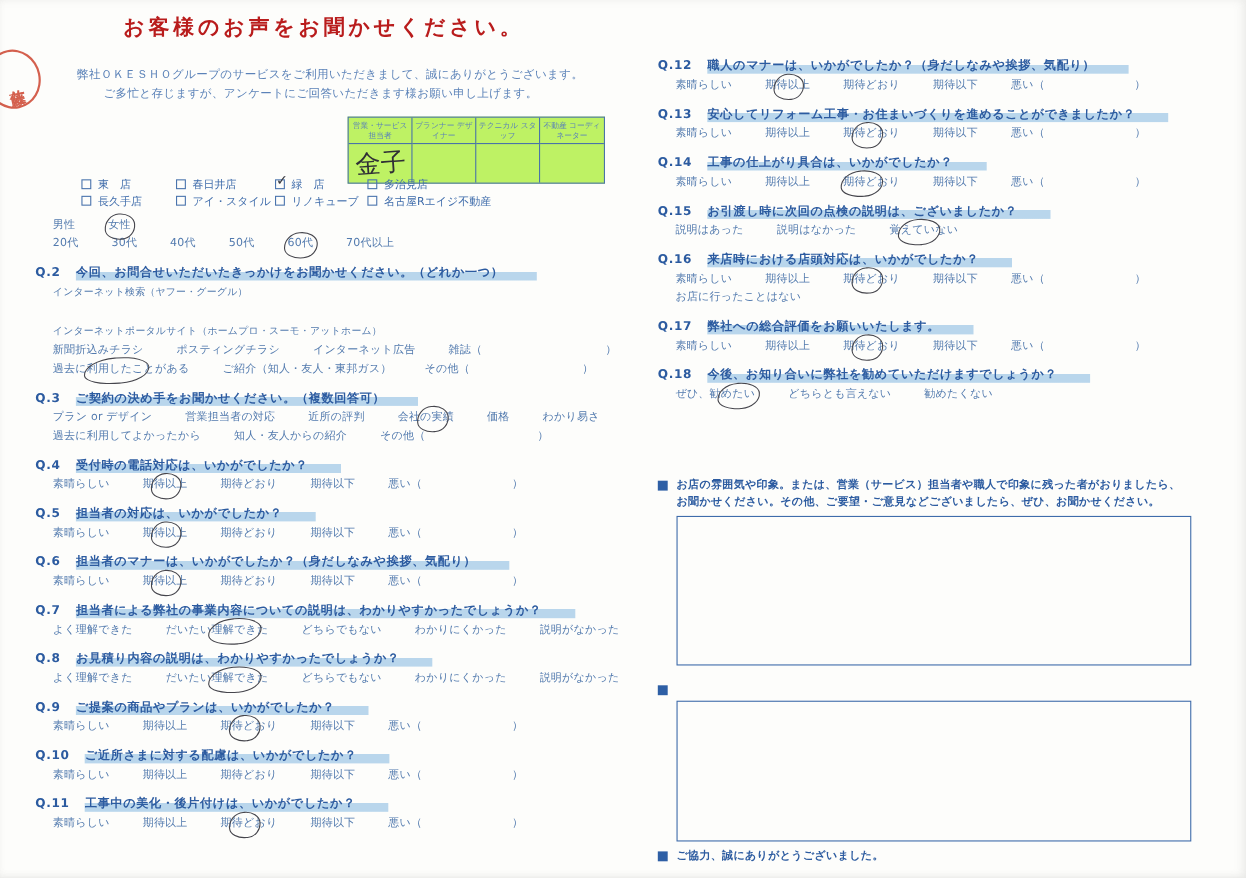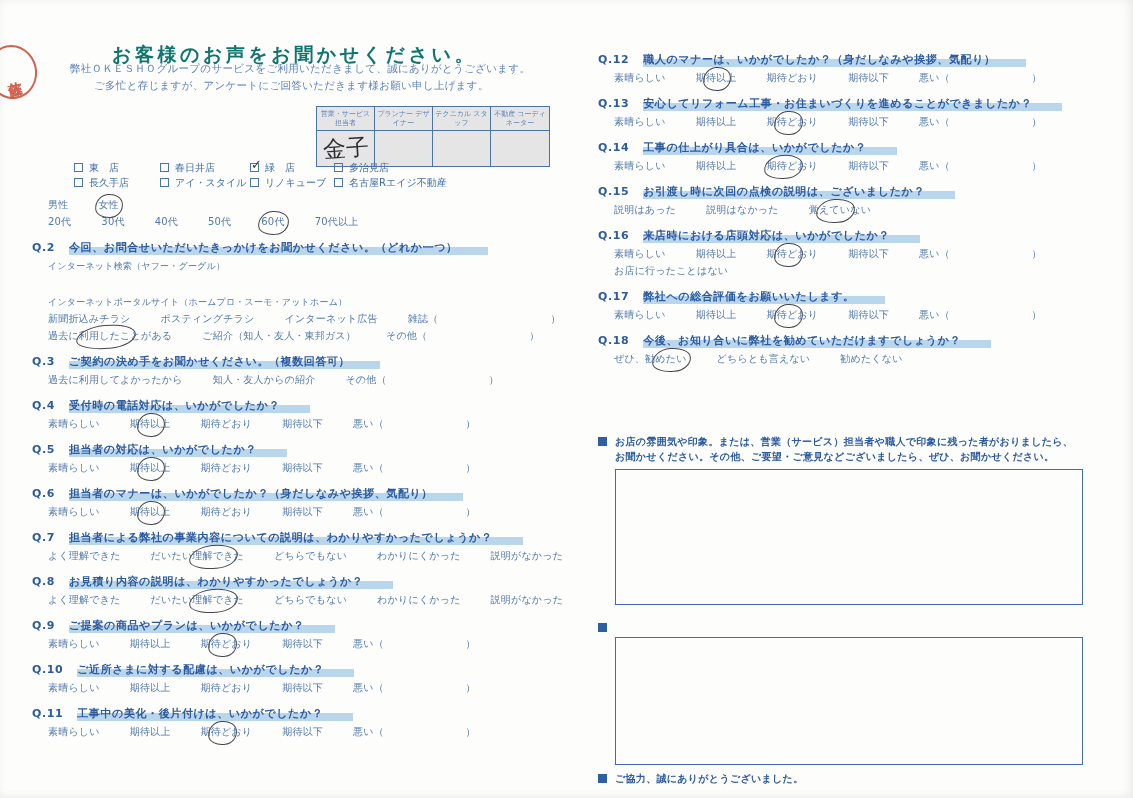--- a/index.html
+++ b/index.html
@@ -8,29 +8,29 @@
   .page::after{content:"";position:absolute;inset:0;pointer-events:none;
         box-shadow:inset -4px 0 8px rgba(120,120,120,.10), inset 0 -2px 6px rgba(120,120,120,.05);}
 
   
   .stamp{position:absolute;left:-13px;top:45px;width:46px;height:50px;border:2.5px solid #d0503c;
          border-radius:50%;color:#d0503c;display:flex;align-items:center;justify-content:center;
          writing-mode:vertical-rl;font-size:14px;font-weight:bold;letter-spacing:1px;
          transform:rotate(-12deg);opacity:.9;}
 
   
-  .title{position:absolute;left:112px;top:12px;font-size:19px;font-weight:bold;color:#0f766e;
-         letter-spacing:3.5px;margin-top:30px;}
+  .title{position:absolute;left:112px;top:12px;font-size:19px;font-weight:bold;color:#b91c1c;
+         letter-spacing:3.5px;}
   .greeting{position:absolute;left:70px;top:60px;font-size:10.5px;color:#5b82b8;line-height:17px;
          letter-spacing:.3px;}
   .greeting .g2{padding-left:24px;}
 
   
   .staff{position:absolute;left:316px;top:106px;display:grid;grid-template-columns:repeat(4,58px);
-         border:1.5px solid #4a74a8;background:#e5e5e5;}
+         border:1.5px solid #4a74a8;background:#bef264;}
   .staff .th{border-right:1px solid #4a74a8;border-bottom:1px solid #4a74a8;height:24px;
          font-size:7px;line-height:8.5px;color:#5b82b8;display:flex;align-items:center;
          justify-content:center;text-align:center;padding:1px 2px;box-sizing:border-box;}
   .staff .td{border-right:1px solid #4a74a8;height:35px;display:flex;align-items:center;
          justify-content:center;}
   .staff .th:nth-child(4),.staff .td:last-child{border-right:none;}
   .hand{font-size:23px;color:#2f2f35;transform:rotate(-4deg);font-family:"DejaVu Serif","Liberation Serif",serif;}
 
   
   .stores{position:absolute;left:74px;top:160px;font-size:10px;color:#3f6cab;}
@@ -165,20 +165,28 @@
         </div>
         <div class="line">
           <span class="opt"><span>過去に</span><span class="circled">利用したこ</span><span>とがある</span></span>
           <span class="opt">ご紹介（知人・友人・東邦ガス）</span>
           <span class="opt">その他（　　　　　　　　　　）</span>
         </div>
       </div>
       <div class="question">
         <div class="q-head"><span class="q-num">Q.3</span><span class="q-title hl">ご契約の決め手をお聞かせください。（複数回答可）</span></div>
         <div class="line">
+          <span class="opt">プラン or デザイン</span>
+          <span class="opt">営業担当者の対応</span>
+          <span class="opt">近所の評判</span>
+          <span class="opt"><span>会社</span><span class="circled">の実</span><span>績</span></span>
+          <span class="opt">価格</span>
+          <span class="opt">わかり易さ</span>
+        </div>
+        <div class="line">
           <span class="opt">過去に利用してよかったから</span>
           <span class="opt">知人・友人からの紹介</span>
           <span class="opt">その他（　　　　　　　　　　）</span>
         </div>
       </div>
       <div class="question">
         <div class="q-head"><span class="q-num">Q.4</span><span class="q-title hl">受付時の電話対応は、いかがでしたか？</span></div>
         <div class="line">
           <span class="opt">素晴らしい</span>
           <span class="opt"><span>期</span><span class="circled">待以</span><span>上</span></span>

